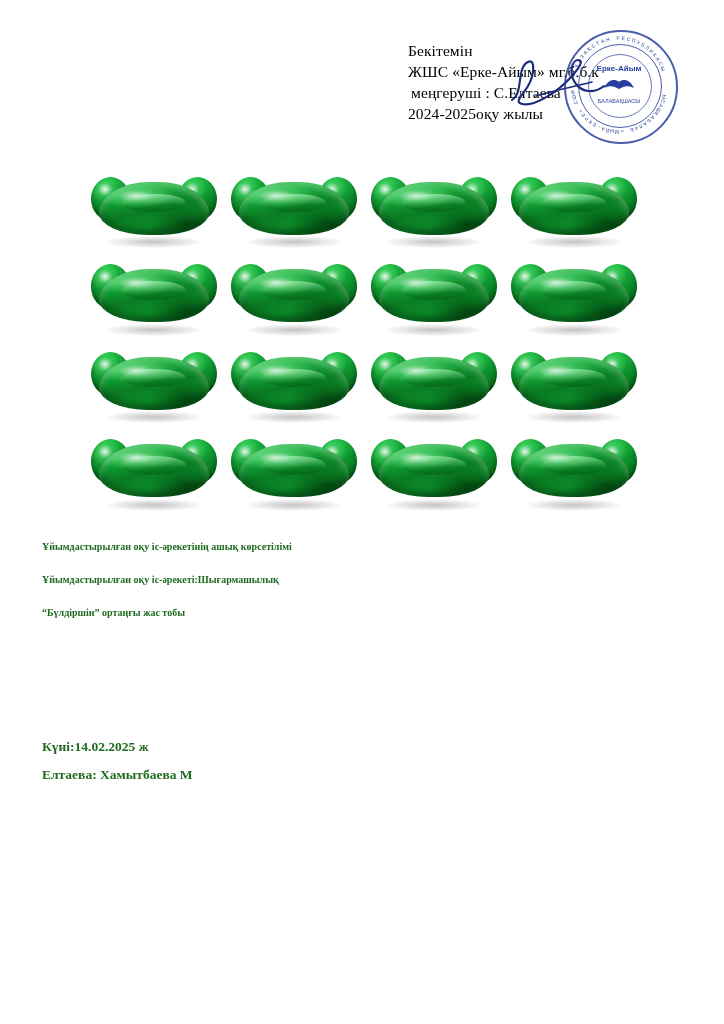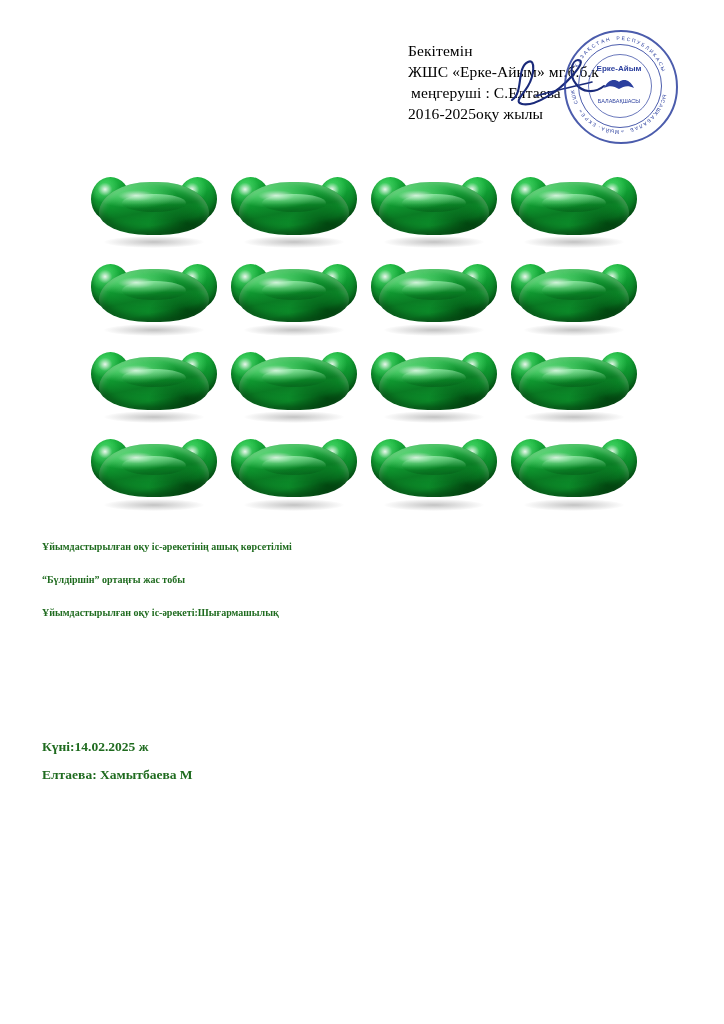--- a/index.html
+++ b/index.html
@@ -223,21 +223,21 @@
 </style>
 </head>
 <body>
 
 <div class="page">
 
   <div class="approval">
     <div class="ln1">Бекітемін</div>
     <div class="ln2">ЖШС «Ерке-Айым» мг.б.б.к</div>
     <div class="ln3">меңгеруші :            С.Елтаева</div>
-    <div class="ln4">2016-2025оқу жылы</div>
+    <div class="ln4">2024-2025оқу жылы</div>
   </div>
 
   <div class="signature">
     <svg viewBox="0 0 104 64" width="104" height="64">
       <path d="M6,48 C18,40 10,16 22,10 C30,6 28,24 22,34 C16,44 8,50 16,52 C28,55 52,40 66,24 C74,15 78,8 72,8 C66,8 62,22 70,32 C76,40 88,42 98,34" fill="none" stroke="#1a2a7a" stroke-width="2.1" stroke-linecap="round"></path>
       <path d="M30,44 C44,40 62,36 86,30" fill="none" stroke="#1a2a7a" stroke-width="1.6" stroke-linecap="round"></path>
     </svg>
   </div>
 
   <div class="stamp">
@@ -415,22 +415,22 @@
           <div class="knob-l"></div>
           <div class="knob-r"></div>
           <div class="shape"></div>
           <div class="waist"></div>
         </div>
       </div>
   </div>
 
   <div class="body-text">
     <div class="line">Ұйымдастырылған оқу іс-әрекетінің ашық көрсетілімі</div>
+    <div class="line">Ұйымдастырылған оқу іс-әрекеті:Шығармашылық</div>
     <div class="line">“Бүлдіршін” ортаңғы жас  тобы</div>
-    <div class="line">Ұйымдастырылған оқу іс-әрекеті:Шығармашылық</div>
   </div>
 
   <div class="footer-text">
     <div class="line">Күні:14.02.2025 ж</div>
     <div class="line">Елтаева: Хамытбаева М</div>
   </div>
 
 </div>
 
 </body></html>

